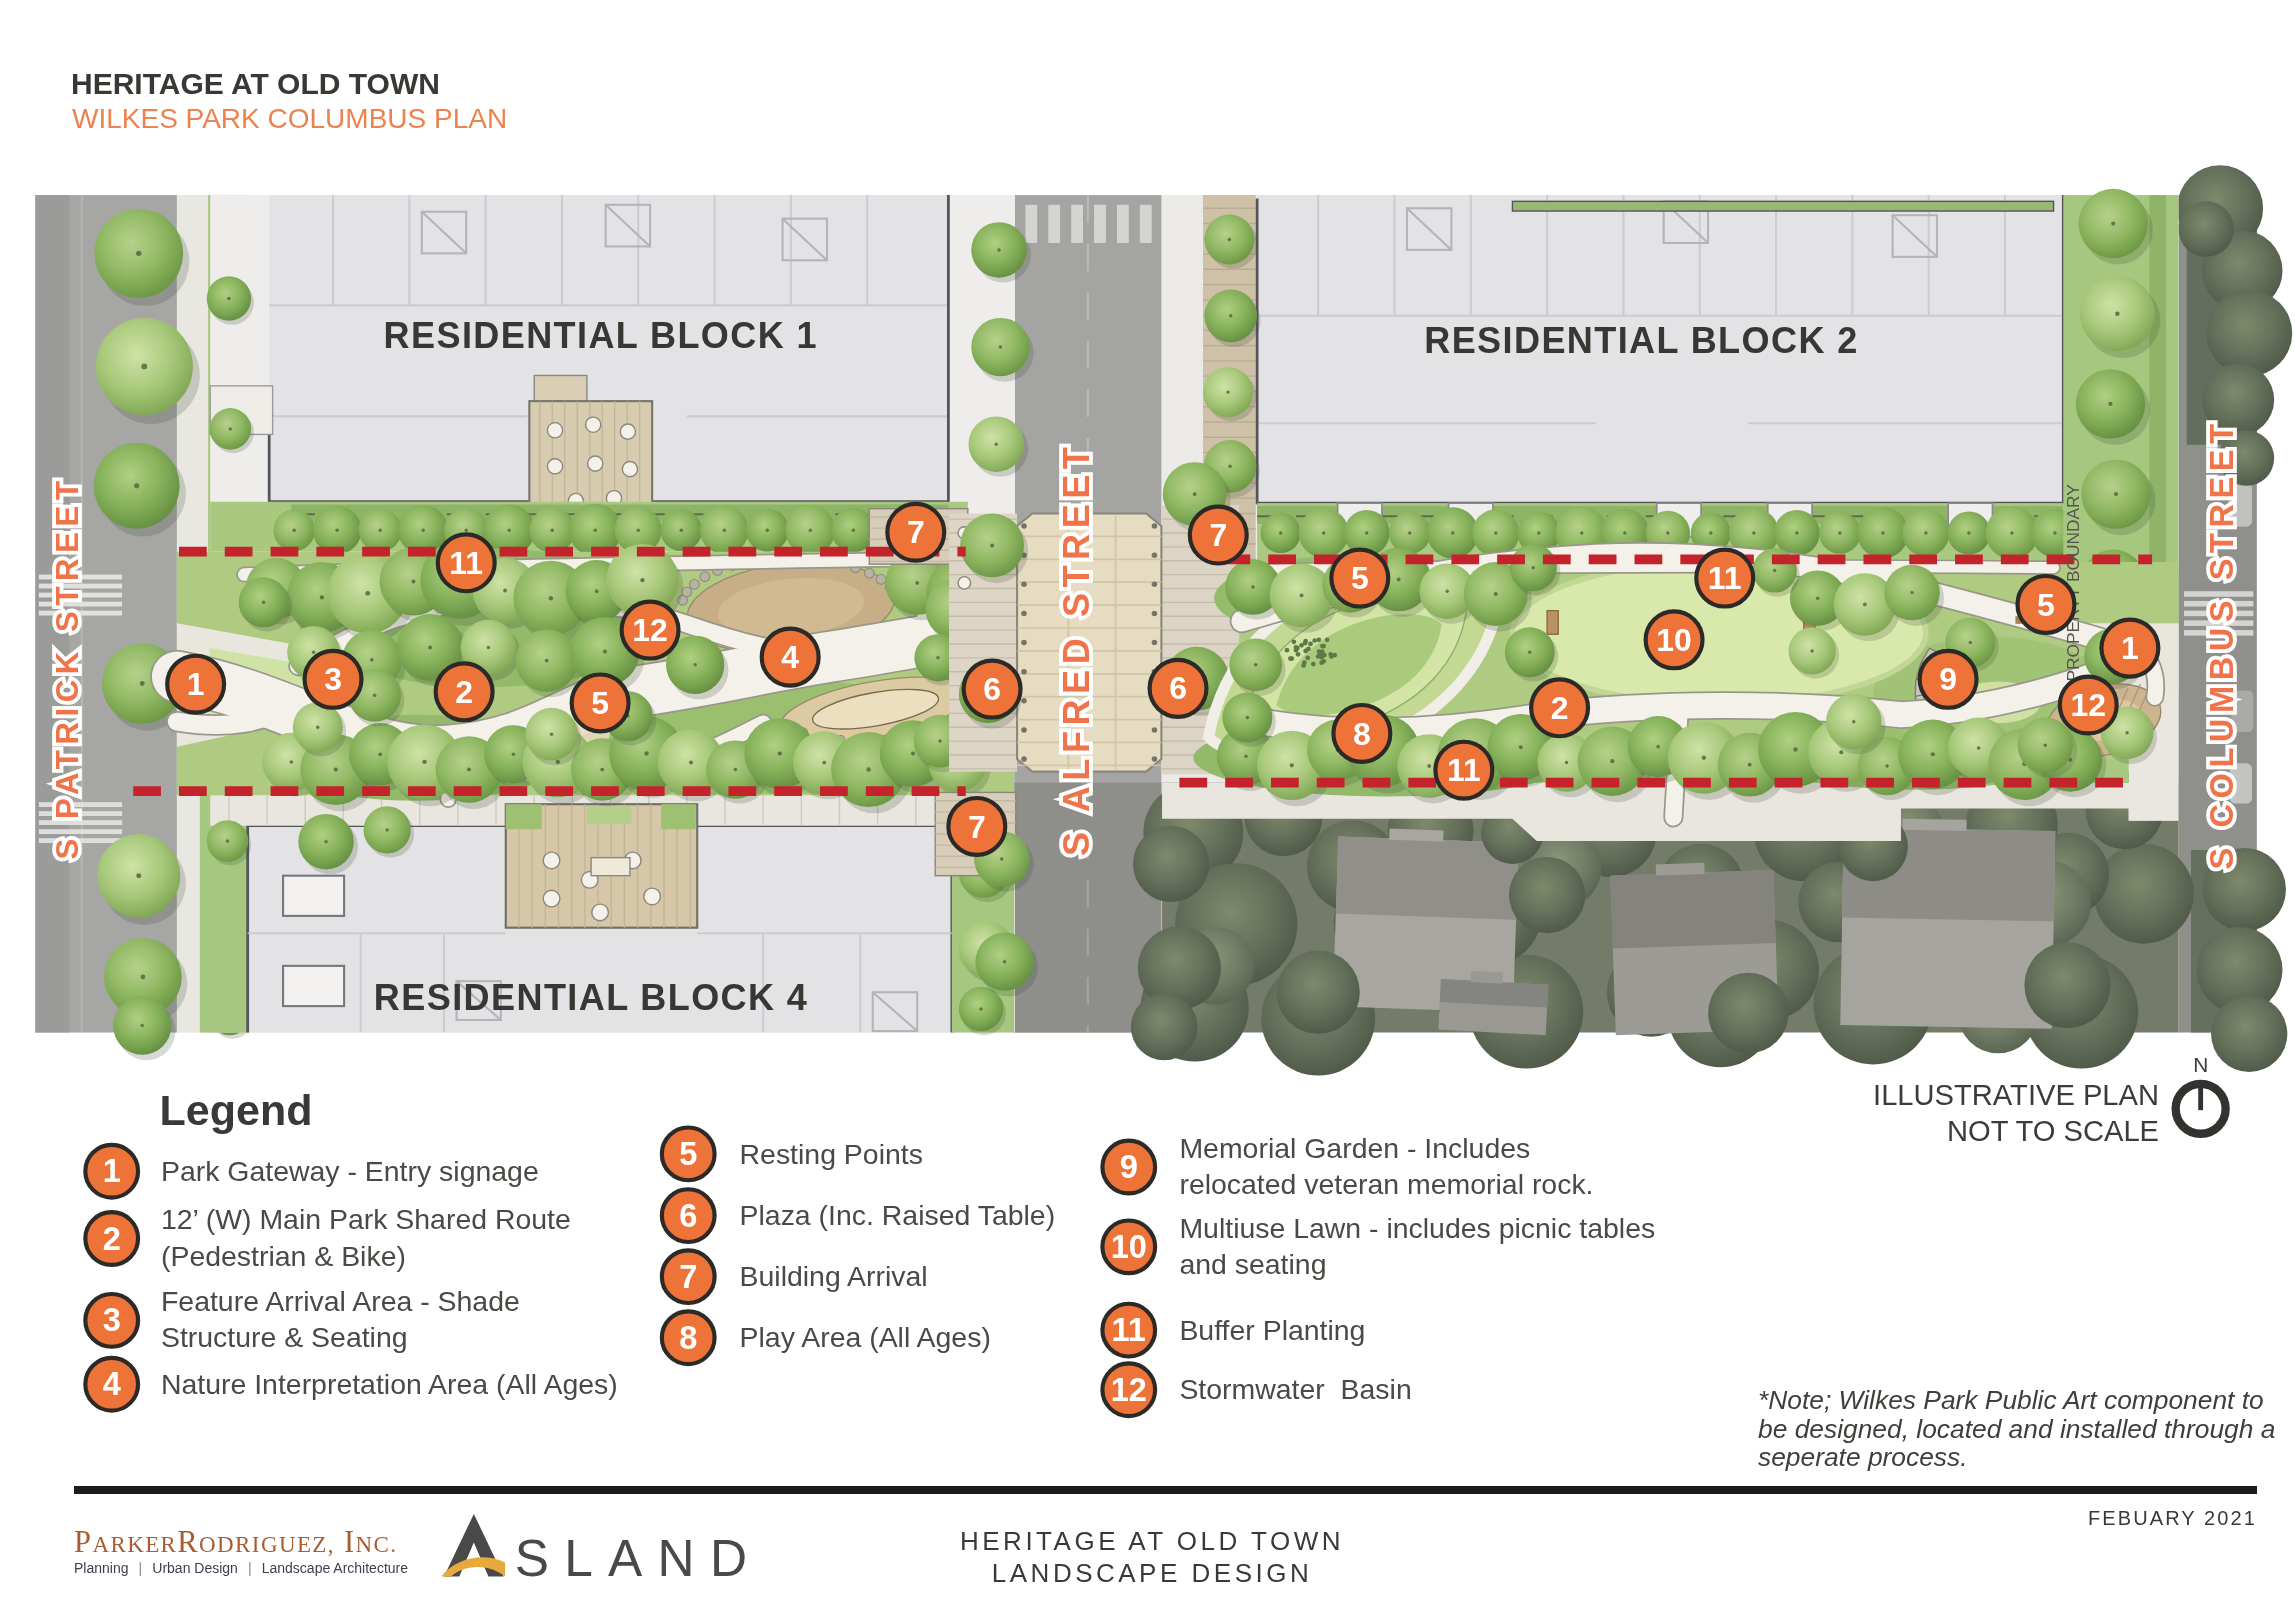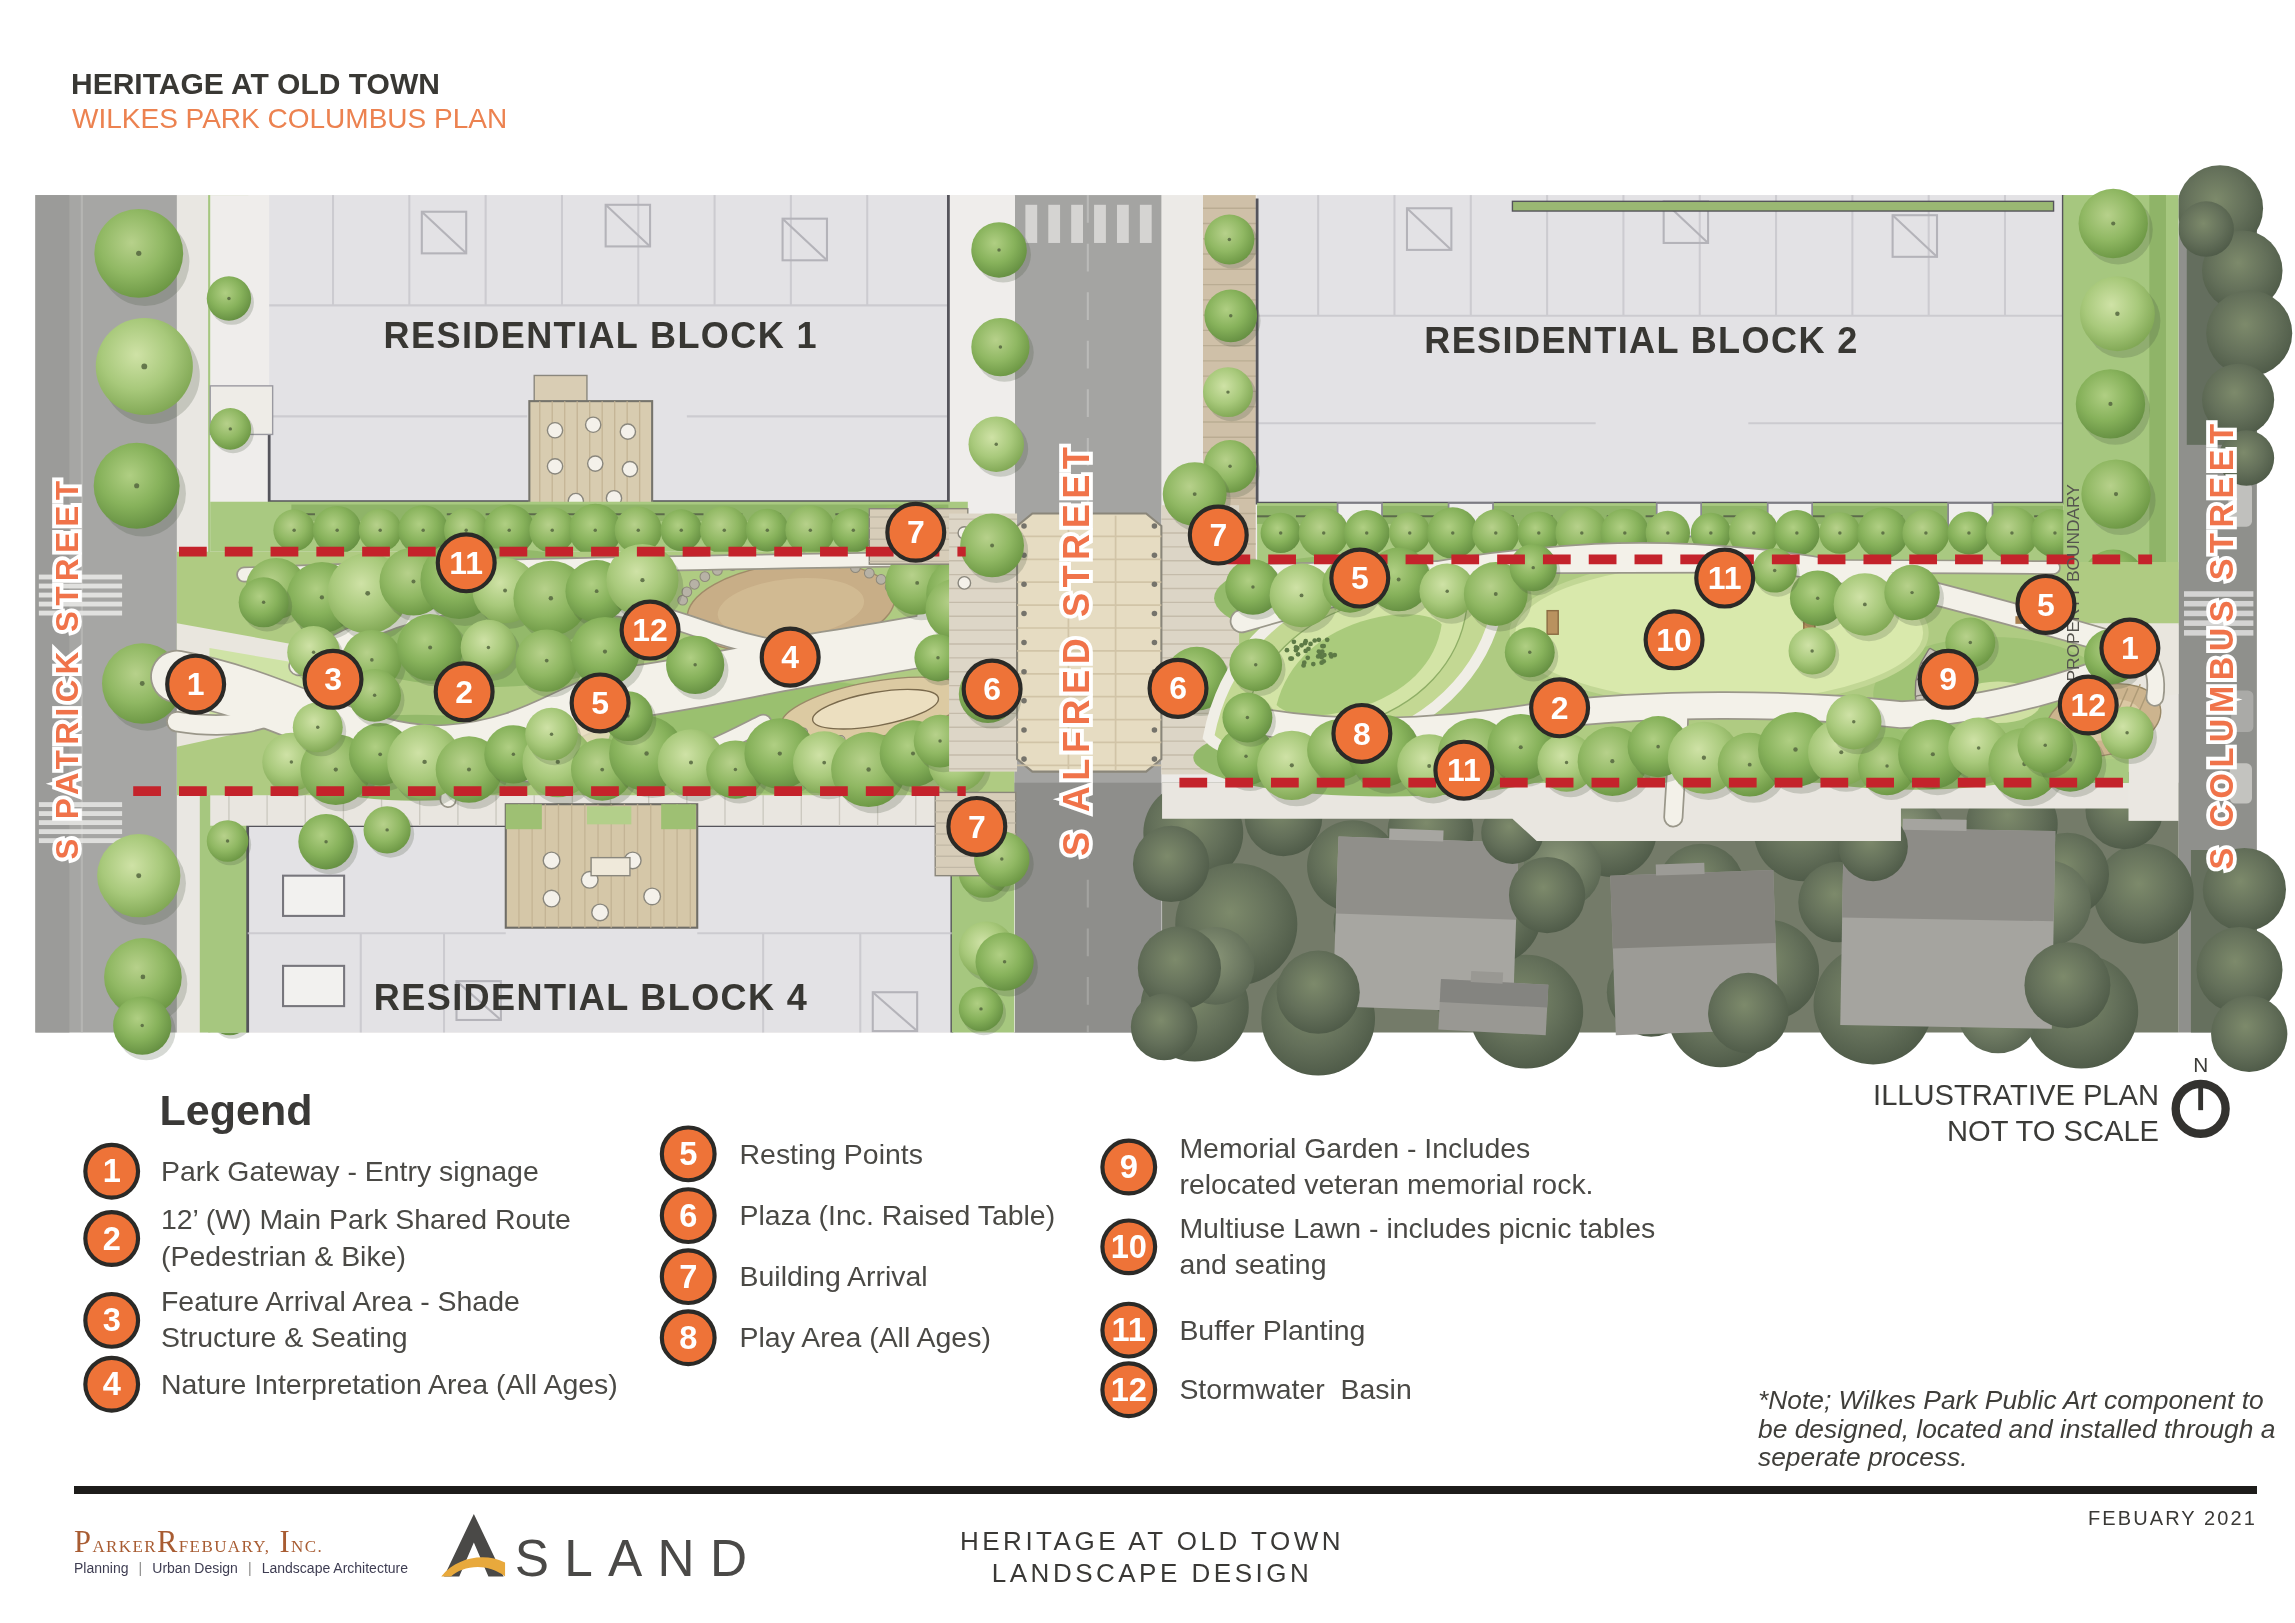--- a/index.html
+++ b/index.html
@@ -2,21 +2,21 @@
 <html style="font-size:11px"><head><meta charset="utf-8">
 <style>
  html,body{margin:0;padding:0;background:#fff;}
  #page{position:relative;width:2295px;height:1623px;background:#fff;overflow:hidden;font-family:"Liberation Sans",sans-serif;}
  .h1{position:absolute;left:71px;top:67px;font-size:30px;font-weight:bold;color:#393834;letter-spacing:0px;}
  .h2{position:absolute;left:72px;top:103px;font-size:28px;color:#ec8250;letter-spacing:0px;}
  .fl{position:absolute;left:74px;top:1486px;width:2183px;height:7.6px;background:#1d1c1a;}
  .feb{position:absolute;right:38px;top:1507px;font-size:20px;color:#3a3936;letter-spacing:2.1px;}
  .hf{position:absolute;left:916px;top:1525px;width:472px;text-align:center;font-size:26px;color:#3a3936;letter-spacing:3.5px;line-height:32px;}
  .pr{position:absolute;left:74px;top:1525px;font-family:"Liberation Serif",serif;color:#a85c32;font-size:30.5px;letter-spacing:1.4px;}
- .pr .sc{font-size:17px;}
+ .pr .sc{font-size:23px;}
  .prs{position:absolute;left:74px;top:1560px;font-size:14px;color:#3e3d52;}
  .prs span{color:#8a8988;padding:0 6.2px;}
 </style></head>
 <body>
 <div id="page">
 <svg width="2295" height="1623" viewBox="0 0 3308 2339" style="position:absolute;left:0;top:0">
 <defs>
 <radialGradient id="tg1" cx="42%" cy="38%" r="65%">
  <stop offset="0%" stop-color="#b7d18b"></stop>
           <stop offset="55%" stop-color="#90b863"></stop>
@@ -1180,15 +1180,15 @@
  <path d="M 640 2272 L 683 2182 L 726 2272 L 704 2272 L 683 2223 L 662 2272 Z" fill="#4a4947"></path>
  <path d="M 636 2272 C 660 2243 700 2238 728 2252 L 728 2272 C 700 2250 665 2258 650 2272 Z" fill="#e8a93c"></path>
  <text x="742" y="2272" font-family="Liberation Sans, sans-serif" font-size="74" letter-spacing="22" fill="#4a4947">SLAND</text>
 </g>
 </svg>
 <div class="h1">HERITAGE AT OLD TOWN</div>
 <div class="h2">WILKES PARK COLUMBUS PLAN</div>
 <div class="fl"></div>
 <div class="feb">FEBUARY 2021</div>
 <div class="hf">HERITAGE AT OLD TOWN<br>LANDSCAPE DESIGN</div>
-<div class="pr">P<span class="sc">ARKER</span>R<span class="sc">FEBUARY,</span> I<span class="sc">NC.</span></div>
+<div class="pr">P<span class="sc">ARKER</span>R<span class="sc">ODRIGUEZ,</span> I<span class="sc">NC.</span></div>
 <div class="prs">Planning <span>|</span> Urban Design <span>|</span> Landscape Architecture</div>
 </div>
 
 </body></html>

